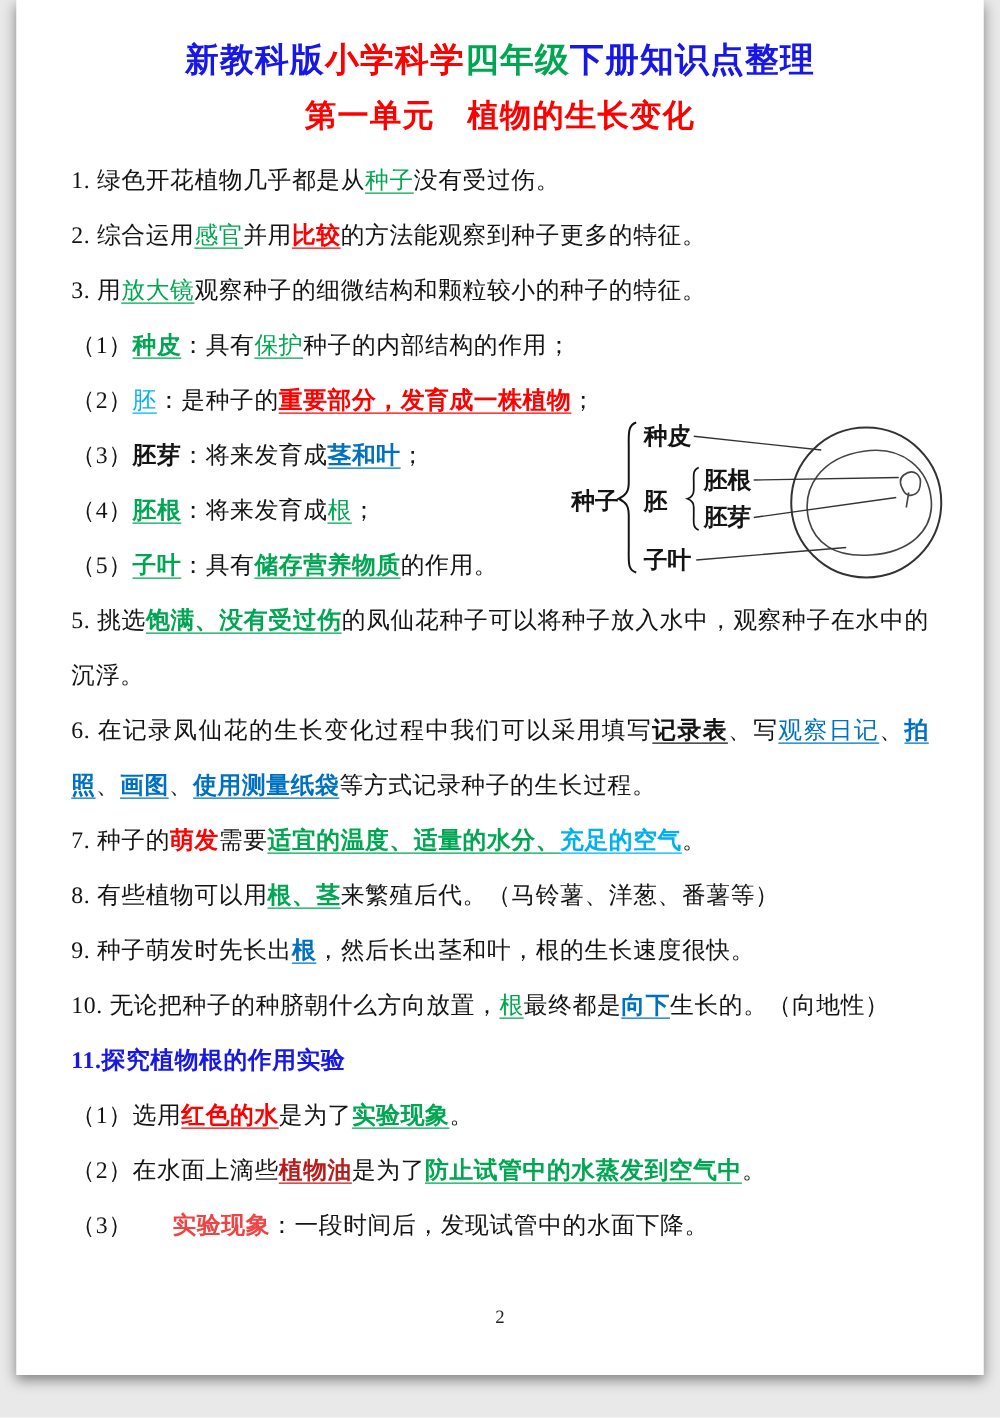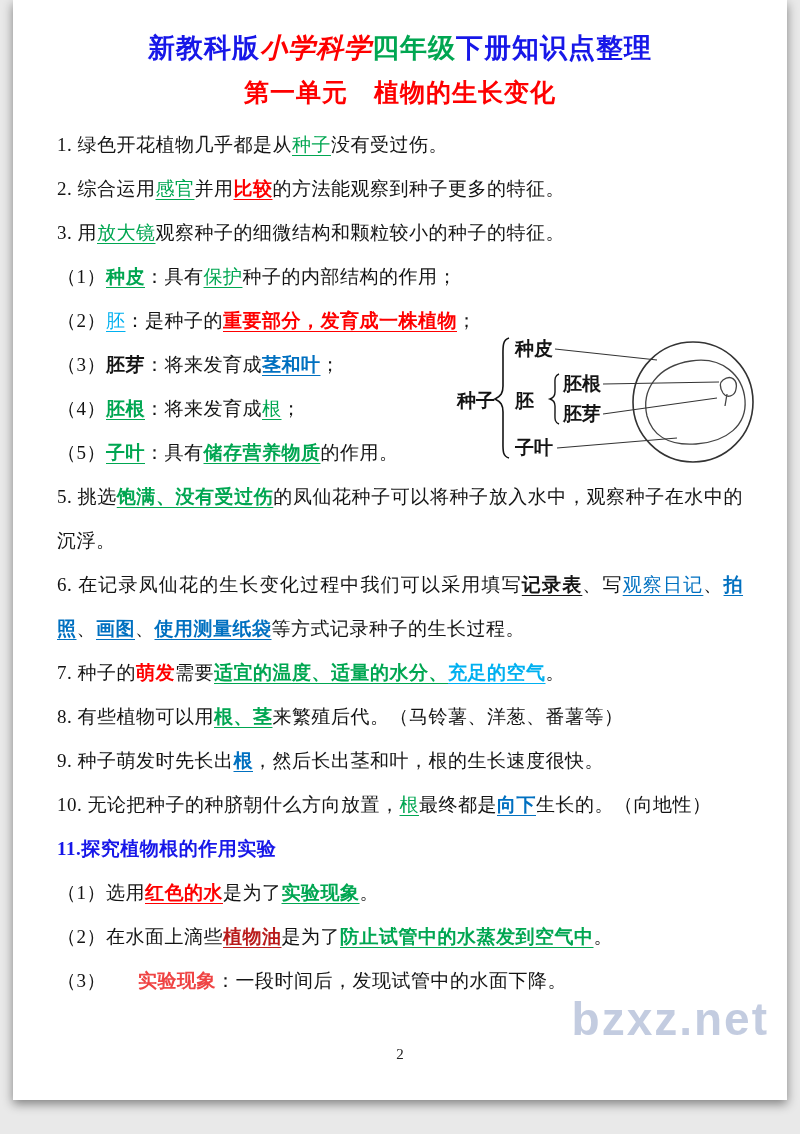--- a/index.html
+++ b/index.html
@@ -32,21 +32,21 @@
     font-family:"Liberation Sans","DejaVu Sans",sans-serif;
     font-size:46px;font-weight:bold;letter-spacing:2px;
     color:rgba(145,163,198,0.55);
   }
 </style>
 </head>
 <body>
 
 <div class="sheet">
   <div class="doc">
-    <h1 class="title"><span style="color: rgb(23, 23, 232); font-weight: bold;">新教科版</span><span style="color: rgb(254, 0, 0); font-weight: bold; font-style: italic;">小学科学</span><span style="color: rgb(0, 166, 81); font-weight: bold;">四年级</span><span style="color: rgb(23, 23, 232); font-weight: bold;">下册</span><span style="color: rgb(23, 23, 232); font-weight: bold;">知识点整理</span></h1>
+    <h1 class="title"><span style="color: rgb(23, 23, 232); font-weight: bold;">新教科版</span><span style="color: rgb(254, 0, 0); font-weight: bold;">小学科学</span><span style="color: rgb(0, 166, 81); font-weight: bold;">四年级</span><span style="color: rgb(23, 23, 232); font-weight: bold;">下册</span><span style="color: rgb(23, 23, 232); font-weight: bold;">知识点整理</span></h1>
     <h2 class="subtitle"><span style="color: rgb(254, 0, 0); font-weight: bold;">第一单元　植物的生长变化</span></h2>
     <div>
         <p class="para"><span>1. 绿色开花植物几乎都是从</span><span style="color: rgb(0, 166, 81); text-decoration: underline;">种子</span><span>没有受过伤。</span></p>
         <p class="para"><span>2. 综合运用</span><span style="color: rgb(0, 166, 81); text-decoration: underline;">感官</span><span>并用</span><span style="color: rgb(254, 0, 0); font-weight: bold; text-decoration: underline;">比较</span><span>的方法能观察到种子更多的特征。</span></p>
         <p class="para"><span>3. 用</span><span style="color: rgb(0, 166, 81); text-decoration: underline;">放大镜</span><span>观察种子的细微结构和颗粒较小的种子的特征。</span></p>
         <p class="para"><span>（1）</span><span style="color: rgb(0, 166, 81); font-weight: bold; text-decoration: underline;">种皮</span><span>：具有</span><span style="color: rgb(0, 166, 81); text-decoration: underline;">保护</span><span>种子的内部结构的作用；</span></p>
         <p class="para"><span>（2）</span><span style="color: rgb(0, 176, 240); text-decoration: underline;">胚</span><span>：是种子的</span><span style="color: rgb(254, 0, 0); font-weight: bold; text-decoration: underline;">重要部分，发育成一株植物</span><span>；</span></p>
         <p class="para"><span>（3）</span><span style="font-weight: bold;">胚芽</span><span>：将来发育成</span><span style="color: rgb(0, 112, 192); font-weight: bold; text-decoration: underline;">茎和叶</span><span>；</span></p>
         <p class="para"><span>（4）</span><span style="color: rgb(0, 166, 81); font-weight: bold; text-decoration: underline;">胚根</span><span>：将来发育成</span><span style="color: rgb(0, 166, 81); text-decoration: underline;">根</span><span>；</span></p>
         <p class="para"><span>（5）</span><span style="color: rgb(0, 166, 81); font-weight: bold; text-decoration: underline;">子叶</span><span>：具有</span><span style="color: rgb(0, 166, 81); font-weight: bold; text-decoration: underline;">储存营养物质</span><span>的作用。</span></p>
@@ -84,15 +84,14 @@
 
       <path d="M268,52 C276,46 283,52 281,61 C280,68 272,71 268,65 C265,60 264,55 268,52 M272,66 L270,78" fill="none" stroke="#444" stroke-width="1.3"></path>
 
       <line x1="100" y1="21" x2="202" y2="32" stroke="#333" stroke-width="1.1"></line>
       <line x1="148" y1="56" x2="264" y2="54" stroke="#333" stroke-width="1.1"></line>
       <line x1="148" y1="86" x2="262" y2="70" stroke="#333" stroke-width="1.1"></line>
       <line x1="102" y1="120" x2="222" y2="110" stroke="#333" stroke-width="1.1"></line>
     </svg>
   </div>
 
-  <div class="watermark">bzxz.net</div>
   <div class="pgnum">2</div>
 </div>
 
 </body></html>

